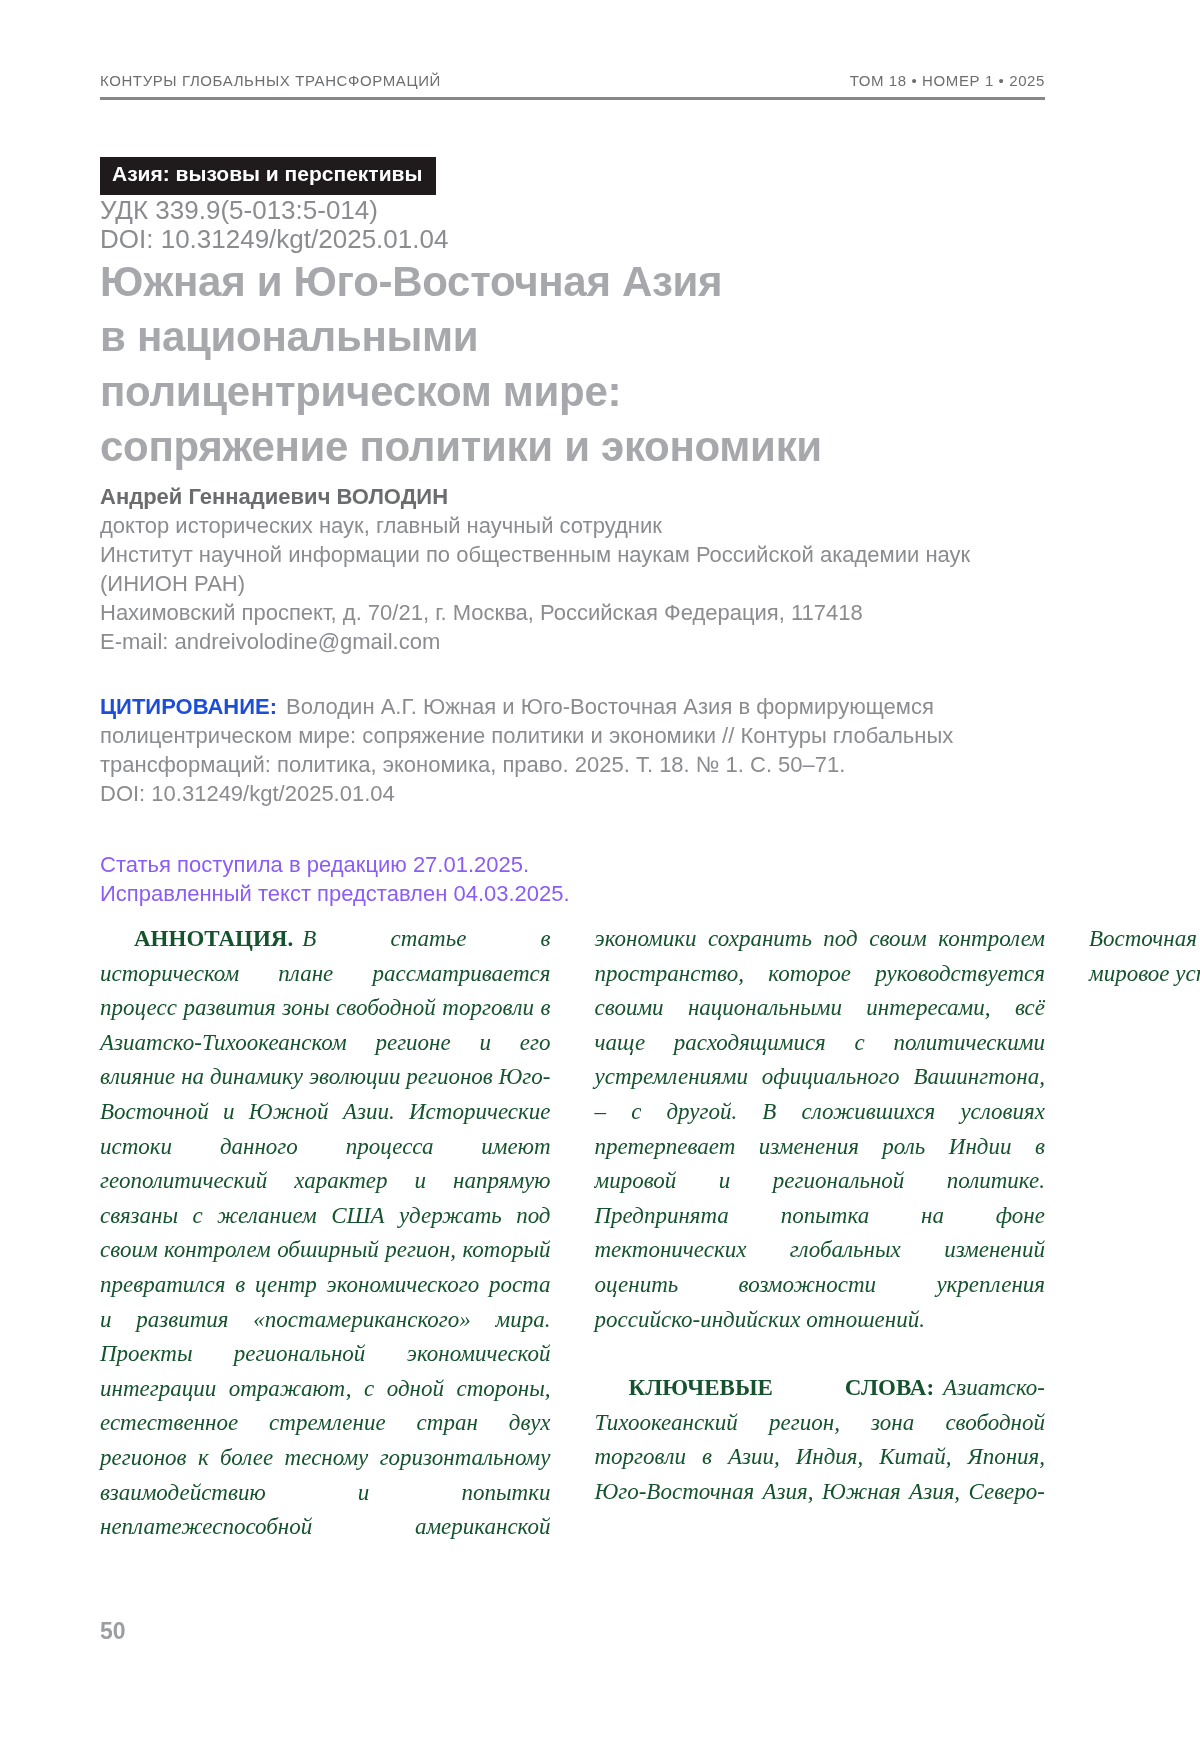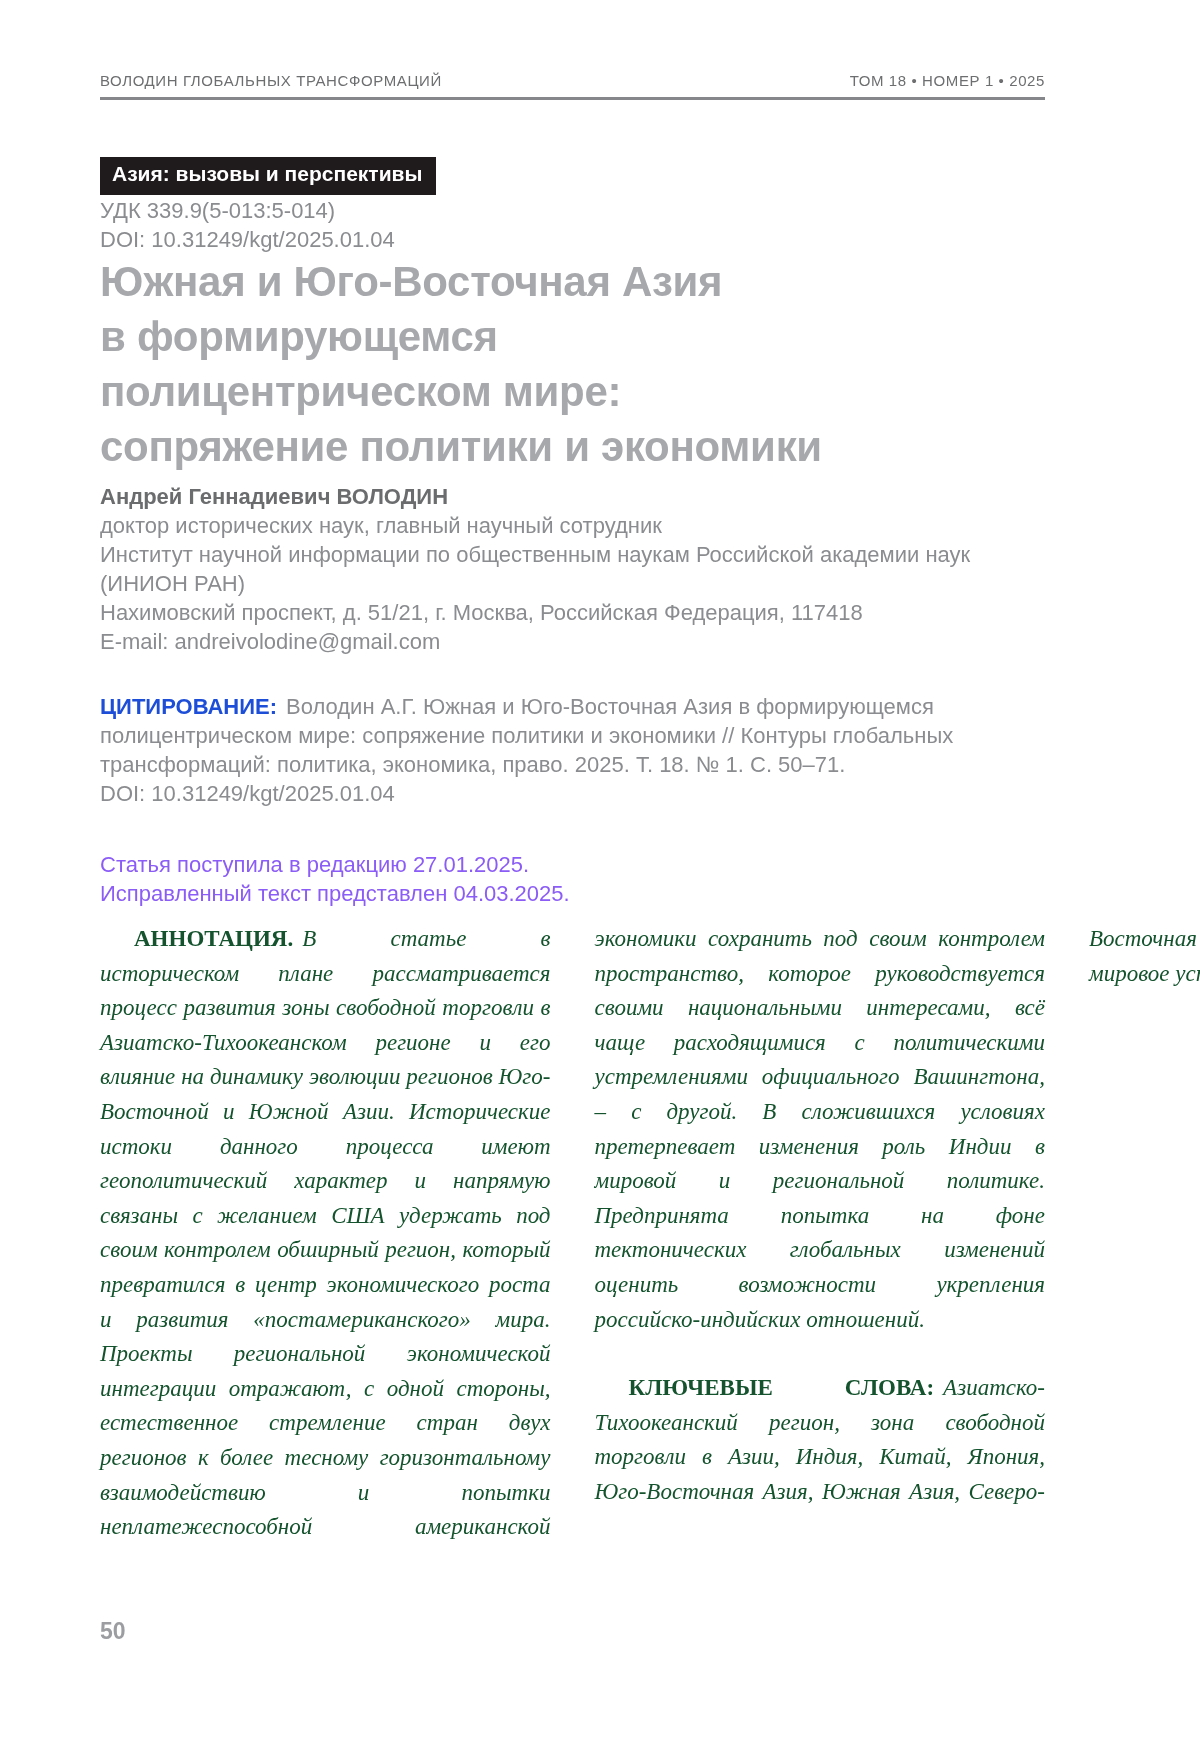--- a/index.html
+++ b/index.html
@@ -26,21 +26,21 @@
   }
   .section-badge {
     position: absolute; top: 157px; left: 0;
     display: inline-block;
     background: #1f1b1c; color: #ffffff;
     font-size: 21px; font-weight: bold;
     padding: 5px 14px 9px 12px;
   }
   .udc-block {
     position: absolute; top: 196px; left: 0; right: 0;
-    font-size: 22px; line-height: 29px; color: #8a8c8f;
+    font-size: 26px; line-height: 29px; color: #8a8c8f;
   }
   .article-title {
     position: absolute; top: 254px; left: 0; right: 0;
     font-size: 42px; font-weight: bold; color: #a6a8ab;
     line-height: 55px; letter-spacing: -0.3px;
   }
   .author-block {
     position: absolute; top: 482px; left: 0; right: 0;
     font-size: 22px; line-height: 29px; color: #8a8c8f;
   }
@@ -69,44 +69,44 @@
     position: absolute; top: 1618px; left: 0;
     font-size: 23px; font-weight: bold; color: #9b9da0;
   }
 </style>
 </head>
 <body>
 
 <div class="content">
 
   <div class="page-header">
-    <span>ВОЛОДИН ГЛОБАЛЬНЫХ ТРАНСФОРМАЦИЙ</span>
+    <span>КОНТУРЫ ГЛОБАЛЬНЫХ ТРАНСФОРМАЦИЙ</span>
     <span>ТОМ 18 • НОМЕР 1 • 2025</span>
   </div>
   <div class="header-rule"></div>
 
   <div class="section-badge">Азия: вызовы и перспективы</div>
 
   <div class="udc-block">
     <div>УДК 339.9(5-013:5-014)</div>
     <div>DOI: 10.31249/kgt/2025.01.04</div>
   </div>
 
   <h1 class="article-title" style="margin:0;">
     <div>Южная и Юго-Восточная Азия</div>
-    <div>в формирующемся</div>
+    <div>в национальными</div>
     <div>полицентрическом мире:</div>
     <div>сопряжение политики и экономики</div>
   </h1>
 
   <div class="author-block">
     <div class="author-name">Андрей Геннадиевич ВОЛОДИН</div>
     <div>доктор исторических наук, главный научный сотрудник</div>
     <div>Институт научной информации по общественным наукам Российской академии наук (ИНИОН РАН)</div>
-    <div>Нахимовский проспект, д. 51/21, г. Москва, Российская Федерация, 117418</div>
+    <div>Нахимовский проспект, д. 70/21, г. Москва, Российская Федерация, 117418</div>
     <div>E-mail: andreivolodine@gmail.com</div>
   </div>
 
   <div class="citation-block">
     <div><span class="inline-label">ЦИТИРОВАНИЕ:</span><span>Володин А.Г. Южная и Юго-Восточная Азия в формирующемся полицентрическом мире: сопряжение политики и экономики // Контуры глобальных трансформаций: политика, экономика, право. 2025. Т. 18. № 1. С. 50–71.</span></div>
     <div>DOI: 10.31249/kgt/2025.01.04</div>
   </div>
 
   <div class="dates-block">
     <div>Статья поступила в редакцию 27.01.2025.</div>

